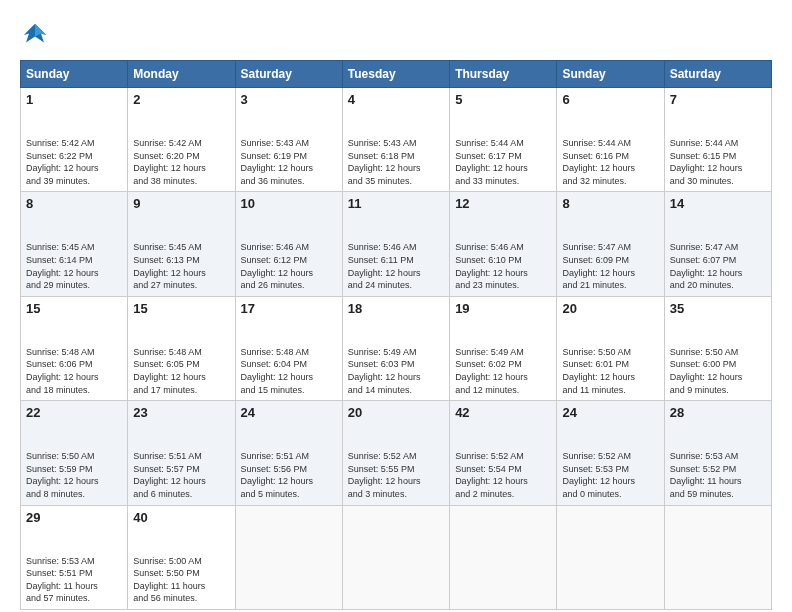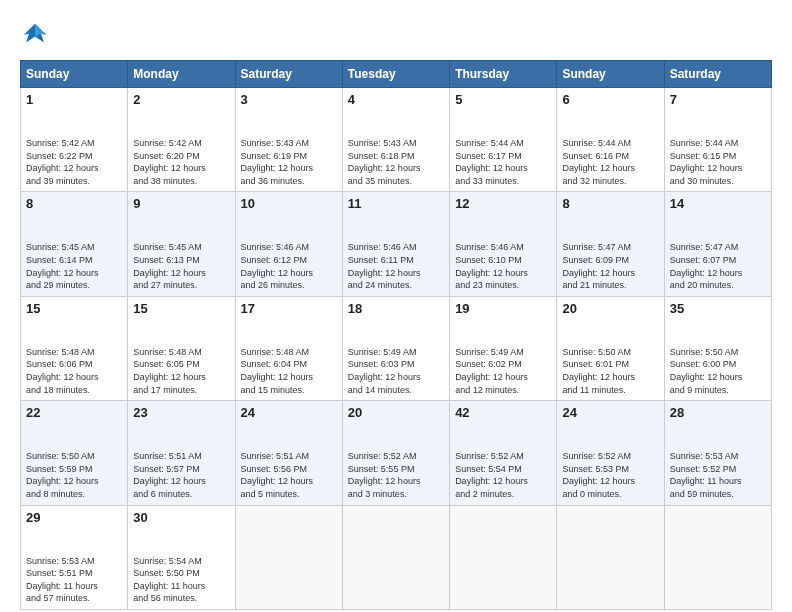--- a/index.html
+++ b/index.html
@@ -327,22 +327,22 @@
       </tr>
       <tr>
         <td>
           <span class="day-num">29</span>
           <div class="day-info" style="white-space: pre-line;">Sunrise: 5:53 AM
 Sunset: 5:51 PM
 Daylight: 11 hours
 and 57 minutes.</div>
         </td>
         <td>
-          <span class="day-num">30</span>
-          <div class="day-info" style="white-space: pre-line;">Sunrise: 5:54 AM
+          <span class="day-num">40</span>
+          <div class="day-info" style="white-space: pre-line;">Sunrise: 5:00 AM
 Sunset: 5:50 PM
 Daylight: 11 hours
 and 56 minutes.</div>
         </td>
         <td class="empty-cell"></td>
         <td class="empty-cell"></td>
         <td class="empty-cell"></td>
         <td class="empty-cell"></td>
         <td class="empty-cell"></td>
       </tr>

